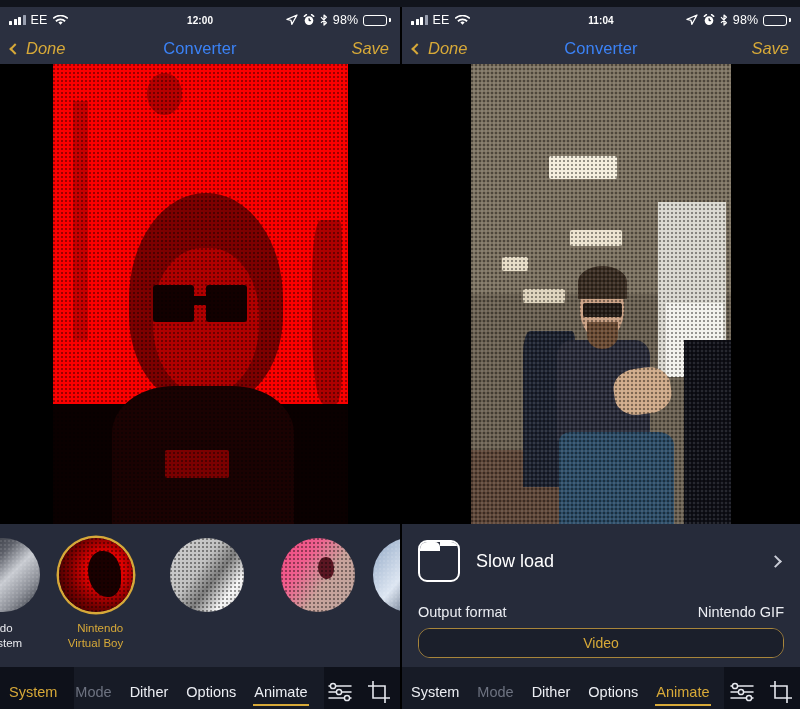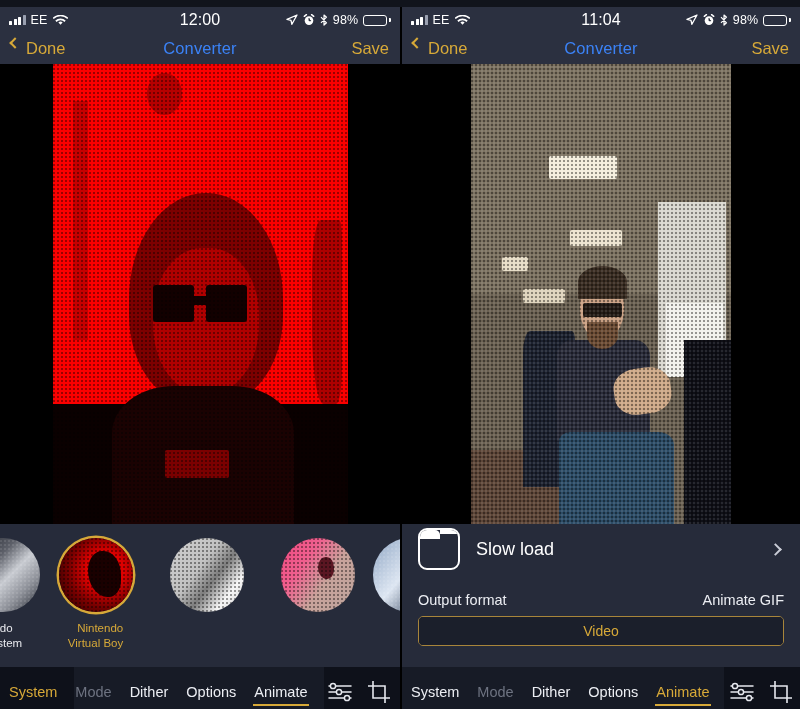--- a/index.html
+++ b/index.html
@@ -23,21 +23,21 @@
   .statusbar {
     height: 26px; flex: 0 0 26px;
     background: #2b3040;
     display: flex; align-items: center;
     padding: 0 9px;
     color: #ffffff;
     font-size: 12.5px;
     letter-spacing: .2px;
   }
   .sb-left { display: flex; align-items: center; gap: 5px; flex: 1 1 0; }
-  .sb-center { flex: 0 0 auto; font-weight: 400; font-size: 16px; letter-spacing: .1px; }
+  .sb-center { flex: 0 0 auto; font-weight: 700; font-size: 10px; letter-spacing: .1px; }
   .sb-right { display: flex; align-items: center; gap: 5px; flex: 1 1 0; justify-content: flex-end; }
   .sig { display: flex; align-items: flex-end; gap: 1.5px; height: 10px; }
   .sig i { display: block; width: 3px; background: #fff; border-radius: .5px; }
   .sig i:nth-child(1){ height: 4px; }
   .sig i:nth-child(2){ height: 6px; }
   .sig i:nth-child(3){ height: 8px; }
   .sig i:nth-child(4){ height: 10px; background:#9aa0b0; }
   .carrier { font-size: 12.5px; font-weight: 500; }
   .batt { display: flex; align-items: center; gap: 2px; }
   .batt-body {
@@ -49,21 +49,21 @@
   .ico { display: inline-block; line-height: 0; }
 
   
   .navbar {
     height: 31px; flex: 0 0 31px;
     background: #2b3040;
     display: flex; align-items: center;
     padding: 0 11px;
     position: relative;
   }
-  .nav-left, .nav-right { display: flex; z-index: 2; }
+  .nav-left, .nav-right { display: flex; align-items: center; z-index: 2; font-style: italic; }
   .nav-left { gap: 5px; }
   .gold { color: #d7a938; }
   .nav-btn { font-size: 16.5px; cursor: pointer; }
   .nav-title {
     position: absolute; left: 0; right: 0; text-align: center;
     color: #3b82f6; font-size: 16.5px; letter-spacing: .1px;
   }
   .chev-back {
     display: inline-block; width: 8px; height: 8px;
     border-left: 2.6px solid #d7a938; border-bottom: 2.6px solid #d7a938;
@@ -191,21 +191,21 @@
   .t-vb  { position:absolute; inset:0; background: radial-gradient(circle at 62% 44%, #c20000 0%, #e00000 30%, #7a0000 58%, #140000 100%); }
   .t-vb-blob { position:absolute; left:40%; top:18%; width:45%; height:62%; background:#1a0000; border-radius:44% 56% 38% 62%; }
   .t-tiger { position:absolute; inset:0; background: linear-gradient(128deg,#cfcfcf 0%,#c2c2c2 40%,#7d7d7d 58%,#f7f7f7 78%,#cacaca 100%); }
   .t-gbc { position:absolute; inset:0; background: linear-gradient(125deg,#f0477f 0%,#ef5f8e 32%,#c8a39b 60%,#bda39c 100%); }
   .t-gbc-dot { position:absolute; left:50%; top:26%; width:22%; height:30%; background:#5a1622; border-radius:50% 50% 44% 56%; }
   .t-pc  { position:absolute; inset:0; background: linear-gradient(130deg,#8fa6c4 0%,#dde6f2 45%,#46546b 80%,#1b2230 100%); }
 
   
   .opt-row {
     display: flex; align-items: center;
-    padding: 4px 16px 0 16px;
+    padding: 16px 16px 0 16px;
     cursor: pointer;
   }
   .opt-icon {
     width: 42px; height: 42px; flex: 0 0 42px;
     border: 2.4px solid #ffffff; border-radius: 9px;
     background: #262b3a; position: relative; overflow: hidden;
   }
   .opt-icon::before {
     content: ""; position: absolute; left: 0; top: 0;
     width: 52%; height: 9px; background: #ffffff;
@@ -223,21 +223,21 @@
   }
   .fmt-row {
     display: flex; align-items: baseline; justify-content: space-between;
     padding: 22px 16px 0 16px;
   }
   .fmt-label { color: #eceef3; font-size: 14.5px; }
   .fmt-value { color: #eceef3; font-size: 14.5px; }
   .seg {
     margin: 8px 16px 0 16px;
     display: flex; height: 30px;
-    border: 1.4px solid #a8853a; border-radius: 5px; overflow: hidden;
+    border: 1.4px solid #a8853a; border-radius: 12px; overflow: hidden;
   }
   .seg-btn {
     flex: 1 1 50%;
     display: flex; align-items: center; justify-content: center;
     font-size: 14px; cursor: pointer;
     background: #1b1f2b; color: #d7a938;
   }
   .seg-btn.active { background: #f2c245; color: #2a2a2a; }
 
   
@@ -518,21 +518,21 @@
     </div>
 
     <div class="panel">
       <div class="opt-row">
         <div class="opt-icon"></div>
         <div class="opt-title">Slow load</div>
         <div class="chev-right"></div>
       </div>
       <div class="fmt-row">
         <span class="fmt-label">Output format</span>
-        <span class="fmt-value">Animate GIF</span>
+        <span class="fmt-value">Nintendo GIF</span>
       </div>
       <div class="seg">
         <div class="seg-btn">Video</div>
       </div>
     </div>
 
     <div class="tabbar">
       <div class="tab-strip-bg" style="left:0px; right:76px;"></div>
       <div class="tabs-wrap">
         <div class="tab">

